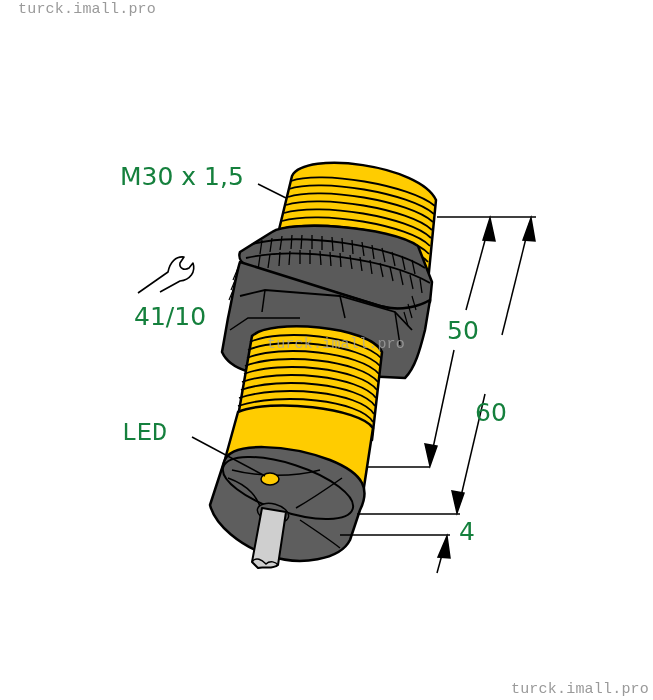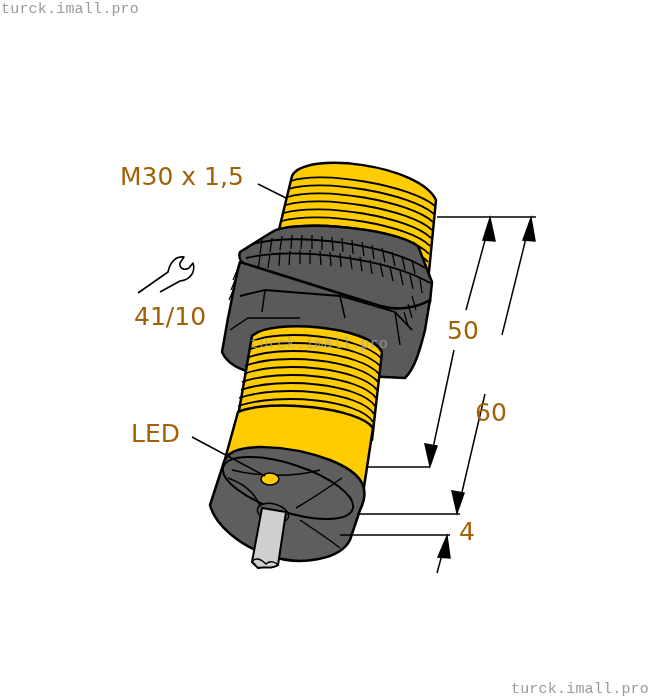--- a/index.html
+++ b/index.html
@@ -14,42 +14,43 @@
       overflow: hidden;
       font-family: "DejaVu Sans", sans-serif;
     }
     .watermark {
       position: absolute;
       font-family: "Liberation Mono", "DejaVu Sans Mono", monospace;
       font-size: 15px;
       color: #9a9a9a;
       letter-spacing: 0.2px;
       white-space: nowrap;
+      padding-left: 17px;
     }
     .wm-top { left: 1px; top: 1px; }
     .wm-bottom { right: 4px; top: 681px; }
     .wm-inline {
       position: absolute;
       left: 250px;
       top: 336px;
       font-size: 15px;
       color: #a7a7a7;
       opacity: 0.75;
     }
     .label {
       position: absolute;
-      color: #a16207;
+      color: #15803d;
       font-family: "DejaVu Sans", sans-serif;
       font-size: 25px;
       white-space: nowrap;
       line-height: 1;
     }
     .lbl-thread { left: 120px; top: 164px; }
     .lbl-wrench { left: 134px; top: 304px; }
-    .lbl-led    { left: 131px; top: 421px; }
+    .lbl-led    { left: 122px; top: 421px; font-family: Liberation Mono, monospace; }
     .lbl-50     { left: 447px; top: 318px; text-align: center; }
     .lbl-60     { left: 475px; top: 360px; margin-top: 40px; }
     .lbl-4      { left: 459px; top: 519px; }
     svg.drawing {
       position: absolute;
       left: 0; top: 0;
     }
   </style>
 </head>
 <body>

